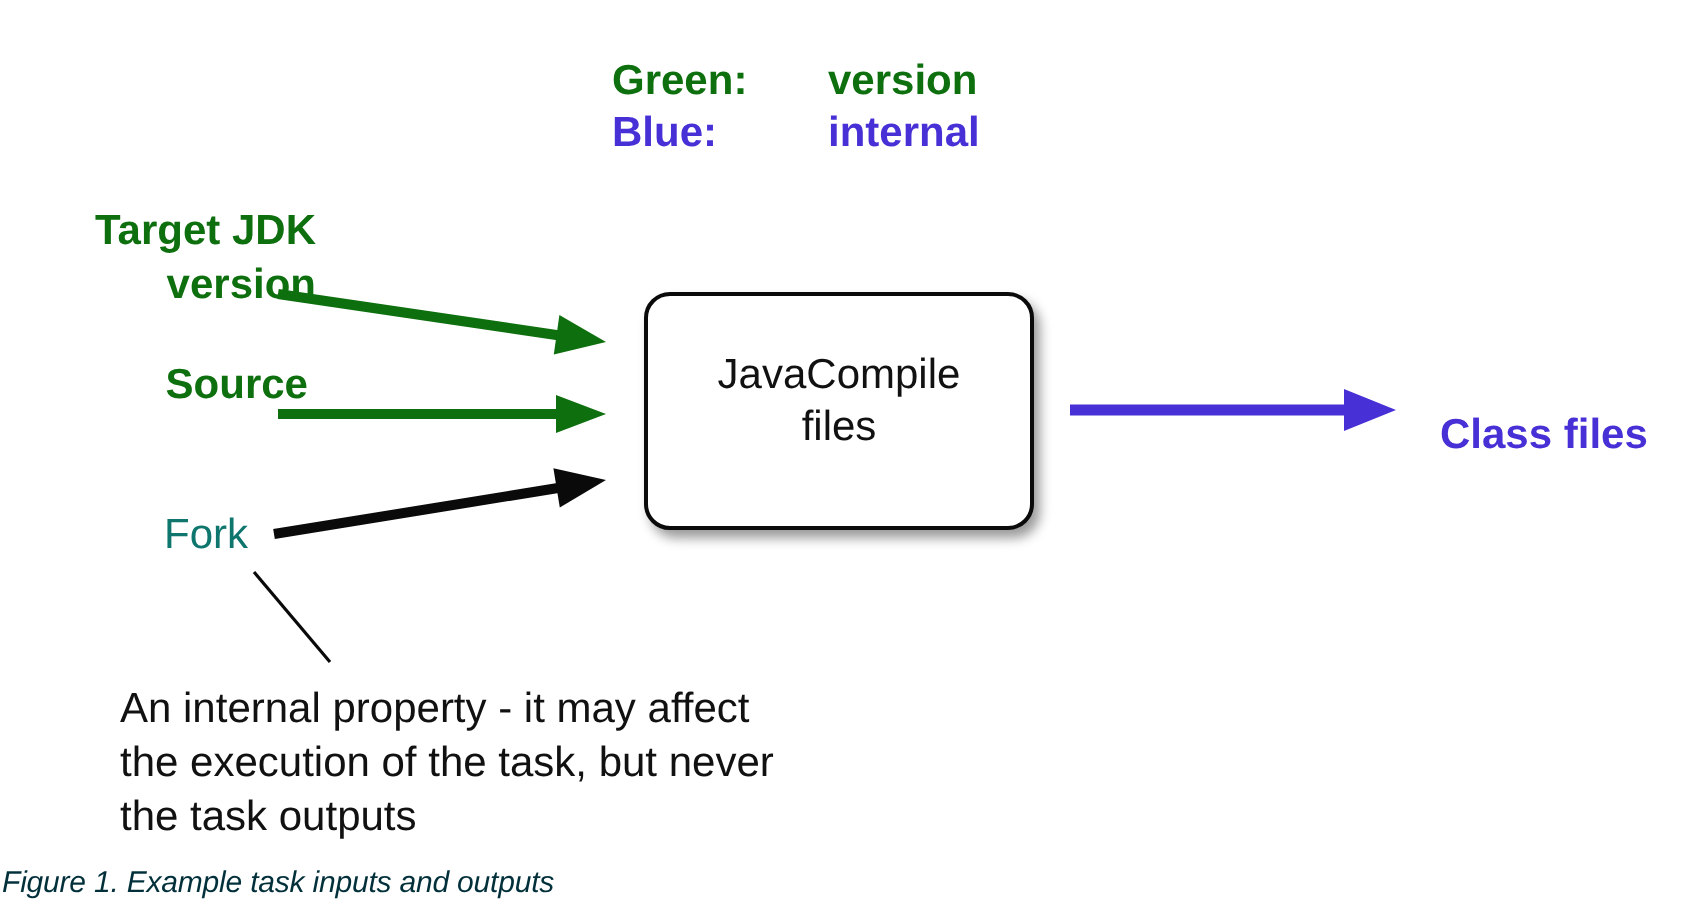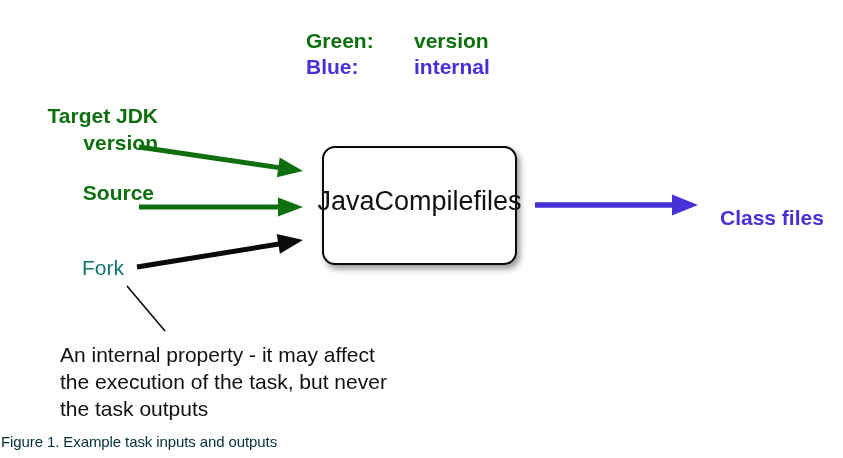--- a/index.html
+++ b/index.html
@@ -34,40 +34,42 @@
   
   .task-box {
     position: absolute;
     left: 322px; top: 146px;
     width: 195px; height: 119px;
     background: #ffffff;
     border: 2.5px solid #0a0a0a;
     border-radius: 13px;
     box-shadow: 3px 4px 6px rgba(0,0,0,0.40);
     display: flex;
+    flex-direction: column;
     align-items: center;
     justify-content: center;
     padding-bottom: 10px;
-    font-size: 27px;
+    font-size: 21px;
     line-height: 26px;
     color: #111111;
     z-index: 2;
   }
 
   .txt { z-index: 2; }
 
   .annotation {
     font-size: 21px;
     line-height: 27px;
     color: #111111;
     white-space: nowrap;
   }
 
   .caption {
     font-size: 15px;
+    font-style: italic;
     color: var(--caption_color);
     white-space: nowrap;
     letter-spacing: -0.1px;
   }
 </style>
 </head>
 <body>
 
 <div class="canvas">
 

